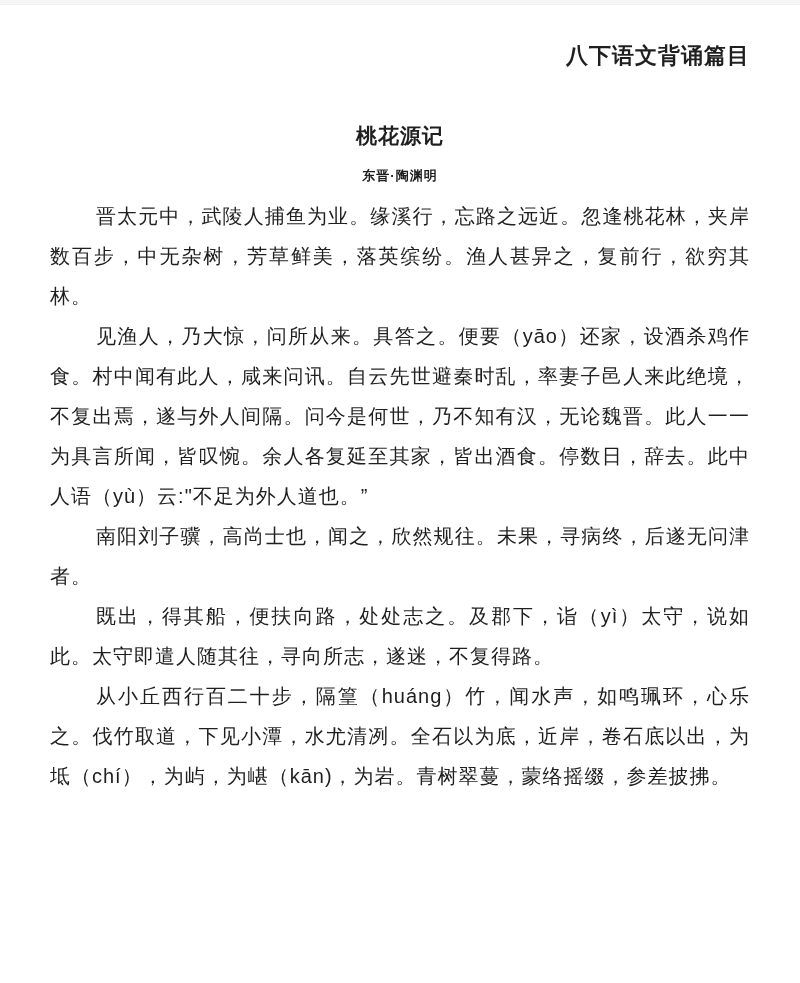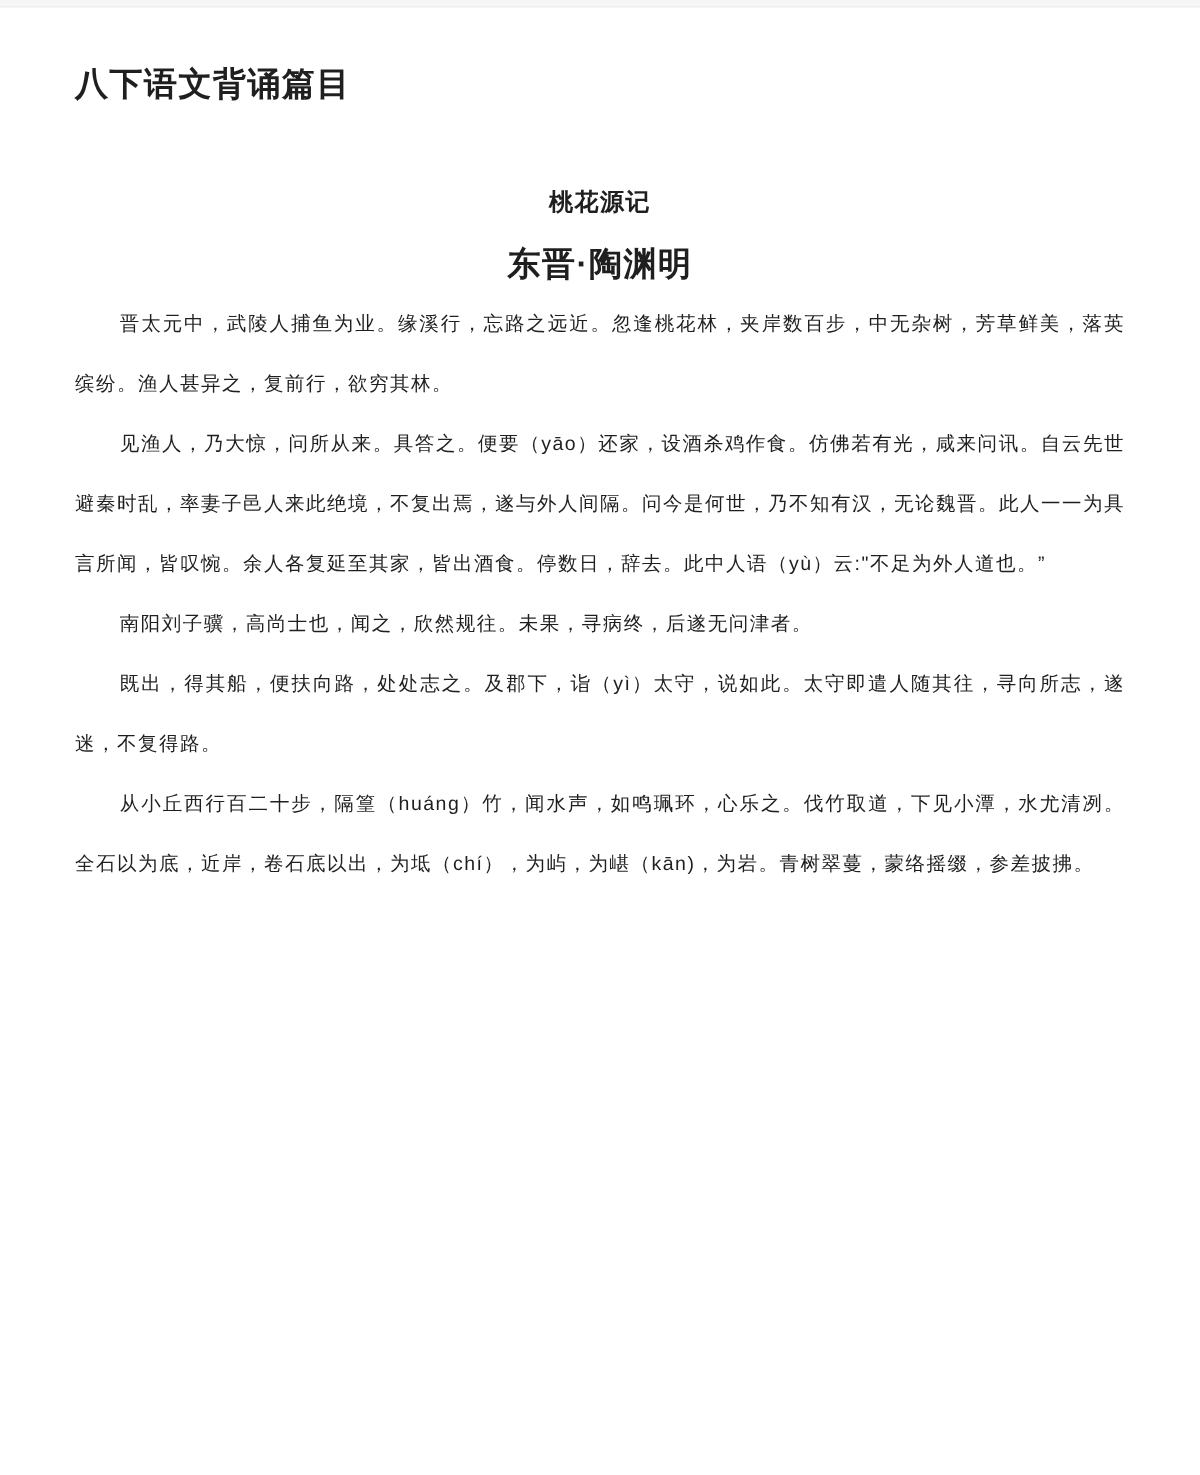--- a/index.html
+++ b/index.html
@@ -17,48 +17,48 @@
   .top-strip {
     width: 800px;
     height: 4px;
     background: #f6f6f6;
     border-bottom: 1px solid #f0f0f0;
   }
   .doc {
     padding: 31px 50px 0 50px; 
   }
   .doc-title {
-    text-align: left;
+    text-align: right;
     font-size: 22px;
     font-weight: 700;
     line-height: 40px;
     letter-spacing: 1px;
     margin: 0;
   }
   .section {
     margin: 0;
   }
   .section-title {
     text-align: center;
-    font-size: 16px;
+    font-size: 21px;
     font-weight: 700;
     line-height: 40px;
     letter-spacing: 1px;
     margin: 40px 0 0 0; 
   }
   .section-author {
     text-align: center;
-    font-size: 22px;
+    font-size: 13px;
     font-weight: 700;
     line-height: 40px;
     letter-spacing: 1px;
     margin: 0;
   }
   .para {
-    font-size: 13px;
+    font-size: 20px;
     line-height: 40px;
     letter-spacing: 1px;
     text-align: justify;
     text-indent: 2.3em;
     margin: 0;
     word-break: break-all;
   }
 </style>
 </head>
 <body>
@@ -67,21 +67,21 @@
 
 <div class="doc">
 
   <h1 class="doc-title">八下语文背诵篇目</h1>
 
   <div class="section">
     <h2 class="section-title">桃花源记</h2>
     <h3 class="section-author">东晋·陶渊明</h3>
 
     <p class="para">晋太元中，武陵人捕鱼为业。缘溪行，忘路之远近。忽逢桃花林，夹岸数百步，中无杂树，芳草鲜美，落英缤纷。渔人甚异之，复前行，欲穷其林。</p>
-    <p class="para">见渔人，乃大惊，问所从来。具答之。便要（yāo）还家，设酒杀鸡作食。仿佛若有光，咸来问讯。自云先世避秦时乱，率妻子邑人来此绝境，不复出焉，遂与外人间隔。问今是何世，乃不知有汉，无论魏晋。此人一一为具言所闻，皆叹惋。余人各复延至其家，皆出酒食。停数日，辞去。此中人语（yù）云:"不足为外人道也。”</p>
+    <p class="para">见渔人，乃大惊，问所从来。具答之。便要（yāo）还家，设酒杀鸡作食。村中闻有此人，咸来问讯。自云先世避秦时乱，率妻子邑人来此绝境，不复出焉，遂与外人间隔。问今是何世，乃不知有汉，无论魏晋。此人一一为具言所闻，皆叹惋。余人各复延至其家，皆出酒食。停数日，辞去。此中人语（yù）云:"不足为外人道也。”</p>
     <p class="para">南阳刘子骥，高尚士也，闻之，欣然规往。未果，寻病终，后遂无问津者。</p>
     <p class="para">既出，得其船，便扶向路，处处志之。及郡下，诣（yì）太守，说如此。太守即遣人随其往，寻向所志，遂迷，不复得路。</p>
   </div>
 
   <div class="section">
 
     <p class="para">从小丘西行百二十步，隔篁（huáng）竹，闻水声，如鸣珮环，心乐之。伐竹取道，下见小潭，水尤清冽。全石以为底，近岸，卷石底以出，为坻（chí），为屿，为嵁（kān)，为岩。青树翠蔓，蒙络摇缀，参差披拂。</p>
   </div>
 
 </div>

